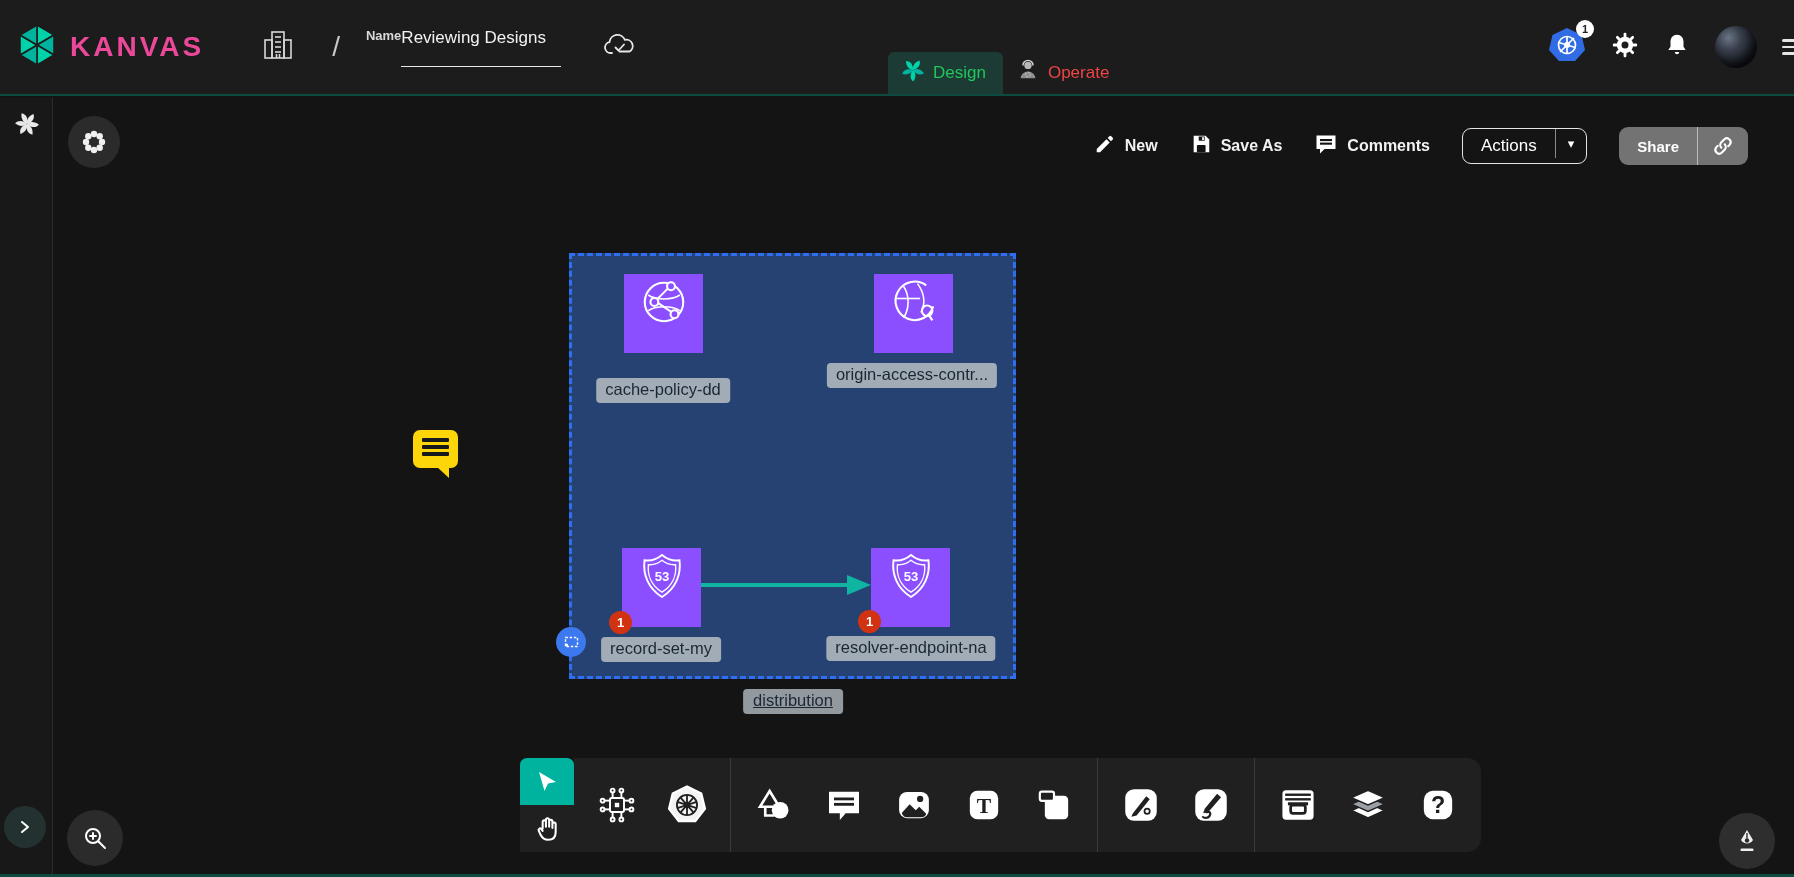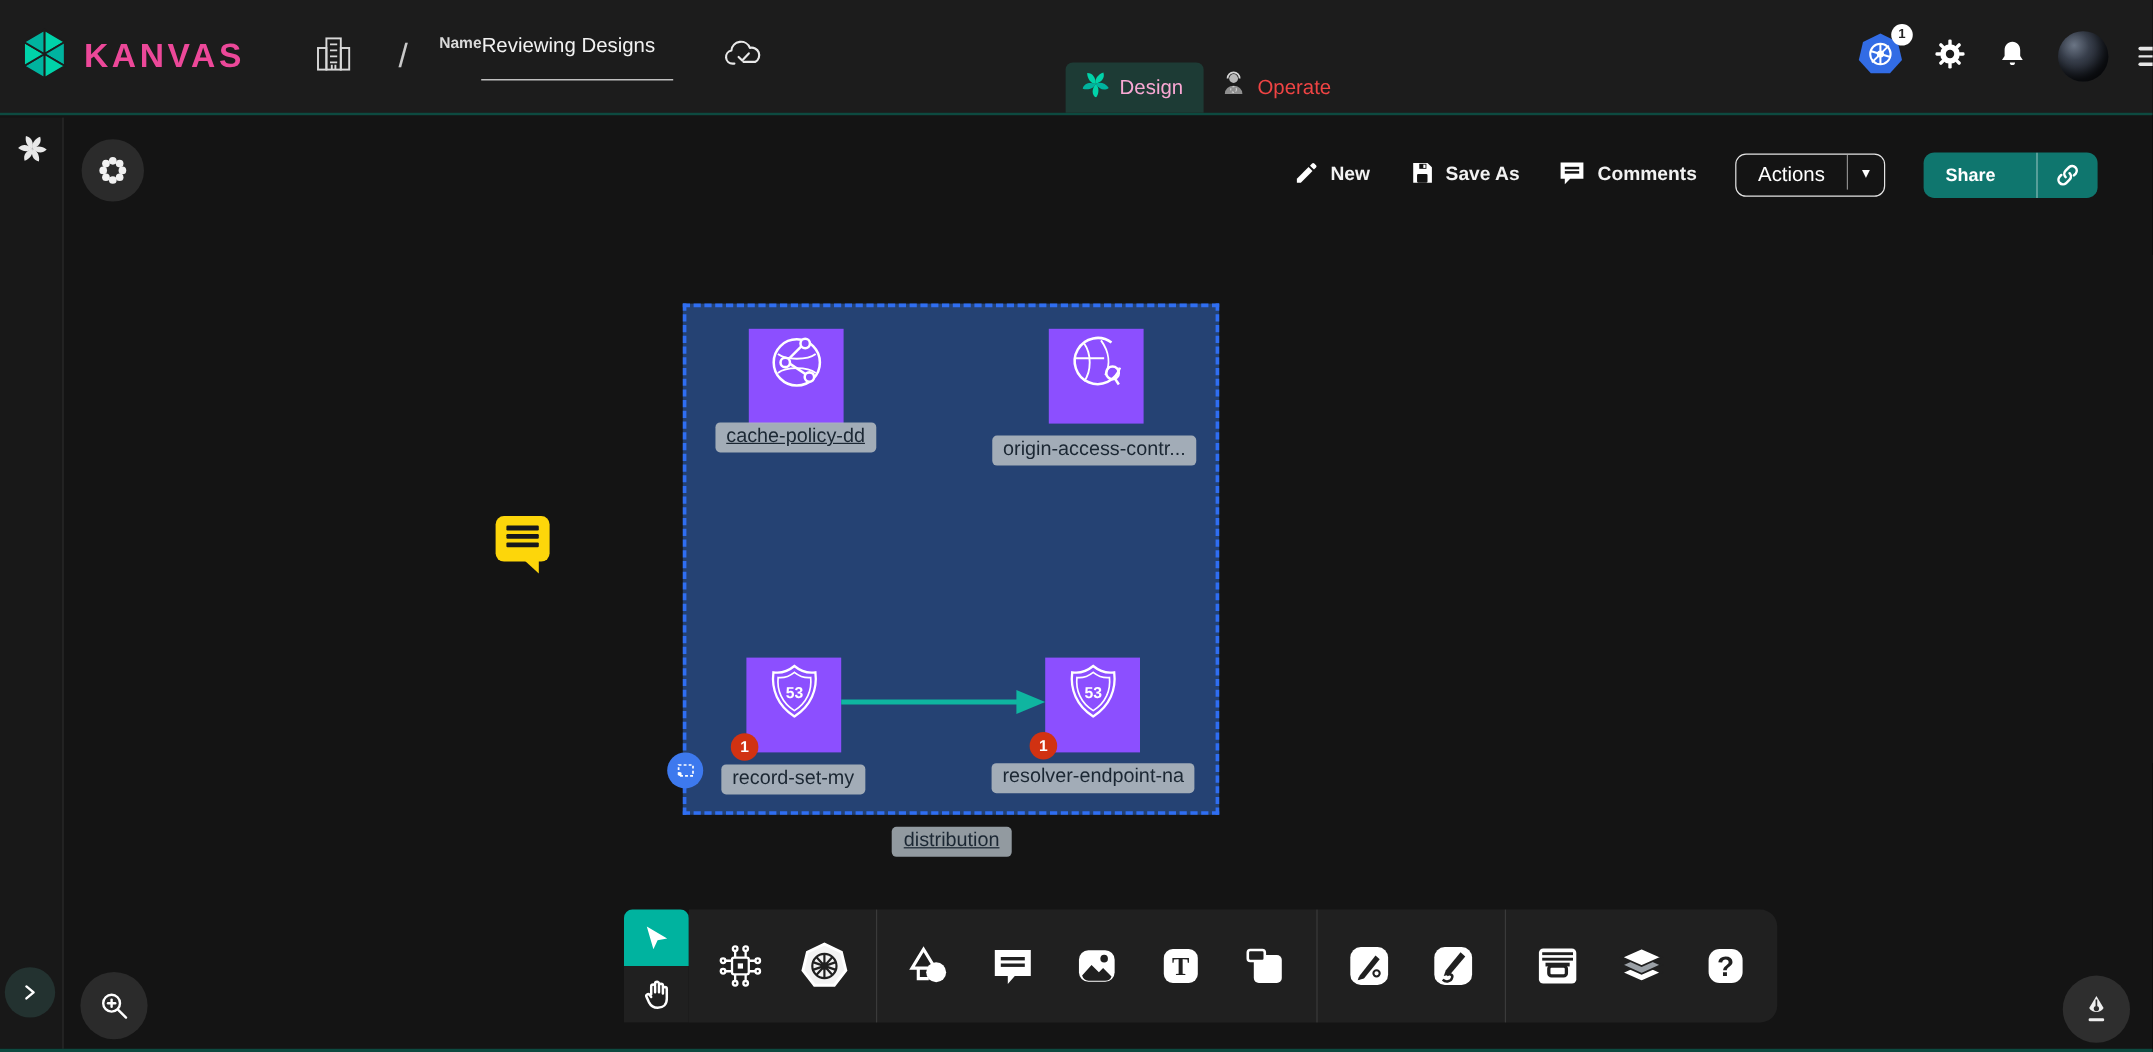--- a/index.html
+++ b/index.html
@@ -13,36 +13,36 @@
   .logo-text { font-size:28px; font-weight:700; letter-spacing:3px; color:#ec4899; margin-left:10px; }
   .building { margin-left:58px; }
   .slash { margin-left:38px; font-size:28px; color:#c9c9c9; font-weight:300; }
   .name-block { margin-left:26px; display:flex; flex-direction:row; }
   .name-label { font-size:13px; color:#d9d9d9; font-weight:700; margin-bottom:3px; }
   .name-input { width:160px; font-size:17px; color:#f2f2f2; border-bottom:1.5px solid #e8e8e8; padding-bottom:18px; background:transparent; }
   .cloud { margin-left:42px; }
 
   .tabs { position:absolute; left:888px; bottom:0; display:flex; align-items:flex-end; z-index:31; }
   .tab { display:flex; align-items:center; gap:9px; padding:7px 17px 8px 14px; font-size:17px; color:#ef4444; border-radius:6px 6px 0 0; cursor:default; }
-  .tab.active { background:#1d3b35; color:#f9a8d4; }
+  .tab.active { background:#1d3b35; color:#22c55e; }
 
   .header-right { position:absolute; right:0; top:0; height:100%; display:flex; align-items:center; gap:25px; padding-right:16px; z-index:31; }
   .k8s-wrap { position:relative; }
   .k8s-badge { position:absolute; top:-6px; right:-8px; width:18px; height:18px; border-radius:50%; background:#ffffff; color:#222; font-size:11px; font-weight:700; display:flex; align-items:center; justify-content:center; }
   .avatar { width:42px; height:42px; border-radius:50%; background:radial-gradient(circle at 32% 28%, #6b7585 0%, #39404d 30%, #15181e 70%, #0a0b0e 100%); box-shadow:inset -4px -6px 10px rgba(0,0,0,.6); }
   .hamburger { display:flex; flex-direction:column; gap:4px; margin-right:-22px; }
   .hamburger span { width:18px; height:2.5px; background:#e6e6e6; border-radius:2px; }
 
   
   .action-bar { position:absolute; top:127px; right:46px; display:flex; align-items:center; gap:32px; z-index:20; }
   .menu-item { display:flex; align-items:center; gap:9px; color:#f2f2f2; font-size:16px; font-weight:700; cursor:pointer; }
   .btn-actions { display:flex; align-items:flex-start; border:1.5px solid #e4e4e4; border-radius:9px; color:#fff; overflow:hidden; }
   .btn-actions .seg-label { padding:7px 18px; font-size:17px; }
   .btn-actions .seg-caret { padding:7px 12px; border-left:1.5px solid #8b8b8b; font-size:13px; display:flex; align-items:center; color:#fff; }
-  .btn-share { display:flex; align-items:flex-end; background:#0f766e; border-radius:9px; overflow:hidden;gap:16px; }
+  .btn-share { display:flex; align-items:flex-end; background:#737373; border-radius:9px; overflow:hidden; }
   .btn-share .seg-label { padding:10px 18px; color:#fff; font-size:15px; font-weight:700; }
   .btn-share .seg-link { padding:8px 14px; border-left:1px solid rgba(255,255,255,.5); display:flex; align-items:center; }
 
   
   .rail { position:absolute; left:0; top:98px; width:53px; bottom:3px; background:#181818; border-right:1px solid #2c2c2c; z-index:15; }
   .rail-spiral { position:absolute; left:14px; top:13px; }
   .rail-expand { position:absolute; left:4px; bottom:26px; width:42px; height:42px; border-radius:50%; background:#233230; display:flex; align-items:center; justify-content:center; }
 
   
   .circle-btn { position:absolute; border-radius:50%; background:#2b2b2b; display:flex; align-items:center; justify-content:center; z-index:16; }
@@ -309,21 +309,21 @@
         <circle cx="32" cy="32" r="22"></circle>
         <path d="M14 24 C22 30 42 30 50 24" stroke-width="1.8"></path>
         <path d="M14 42 C22 36 42 36 50 42" stroke-width="1.8"></path>
         <line x1="22" y1="31" x2="38" y2="15"></line>
         <line x1="22" y1="31" x2="43" y2="45"></line>
         <circle cx="40" cy="14" r="4.5" fill="#8C4FFF"></circle>
         <circle cx="21" cy="32" r="4.5" fill="#8C4FFF"></circle>
         <circle cx="44" cy="46" r="4.5" fill="#8C4FFF"></circle>
       </svg>
     </div>
-    <div class="node-label" style="left:91px; top:96px;text-decoration:underline;">cache-policy-dd</div>
+    <div class="node-label" style="left:91px; top:122px;">cache-policy-dd</div>
 
     <div class="node-icon" style="left:302px; top:18px;">
       <svg width="56" height="56" viewBox="0 0 64 64" fill="none" stroke="#ffffff" stroke-width="2.4">
         <path d="M46 13 a22 22 0 1 0 8 24"></path>
         <path d="M20 14 C27 24 27 40 20 50" stroke-width="1.8"></path>
         <path d="M36 11 C44 22 45 34 40 44" stroke-width="1.8"></path>
         <path d="M11 28 h28" stroke-width="1.8"></path>
         <circle cx="47" cy="42" r="6"></circle>
         <line x1="49" y1="47" x2="53" y2="53"></line>
       </svg>

